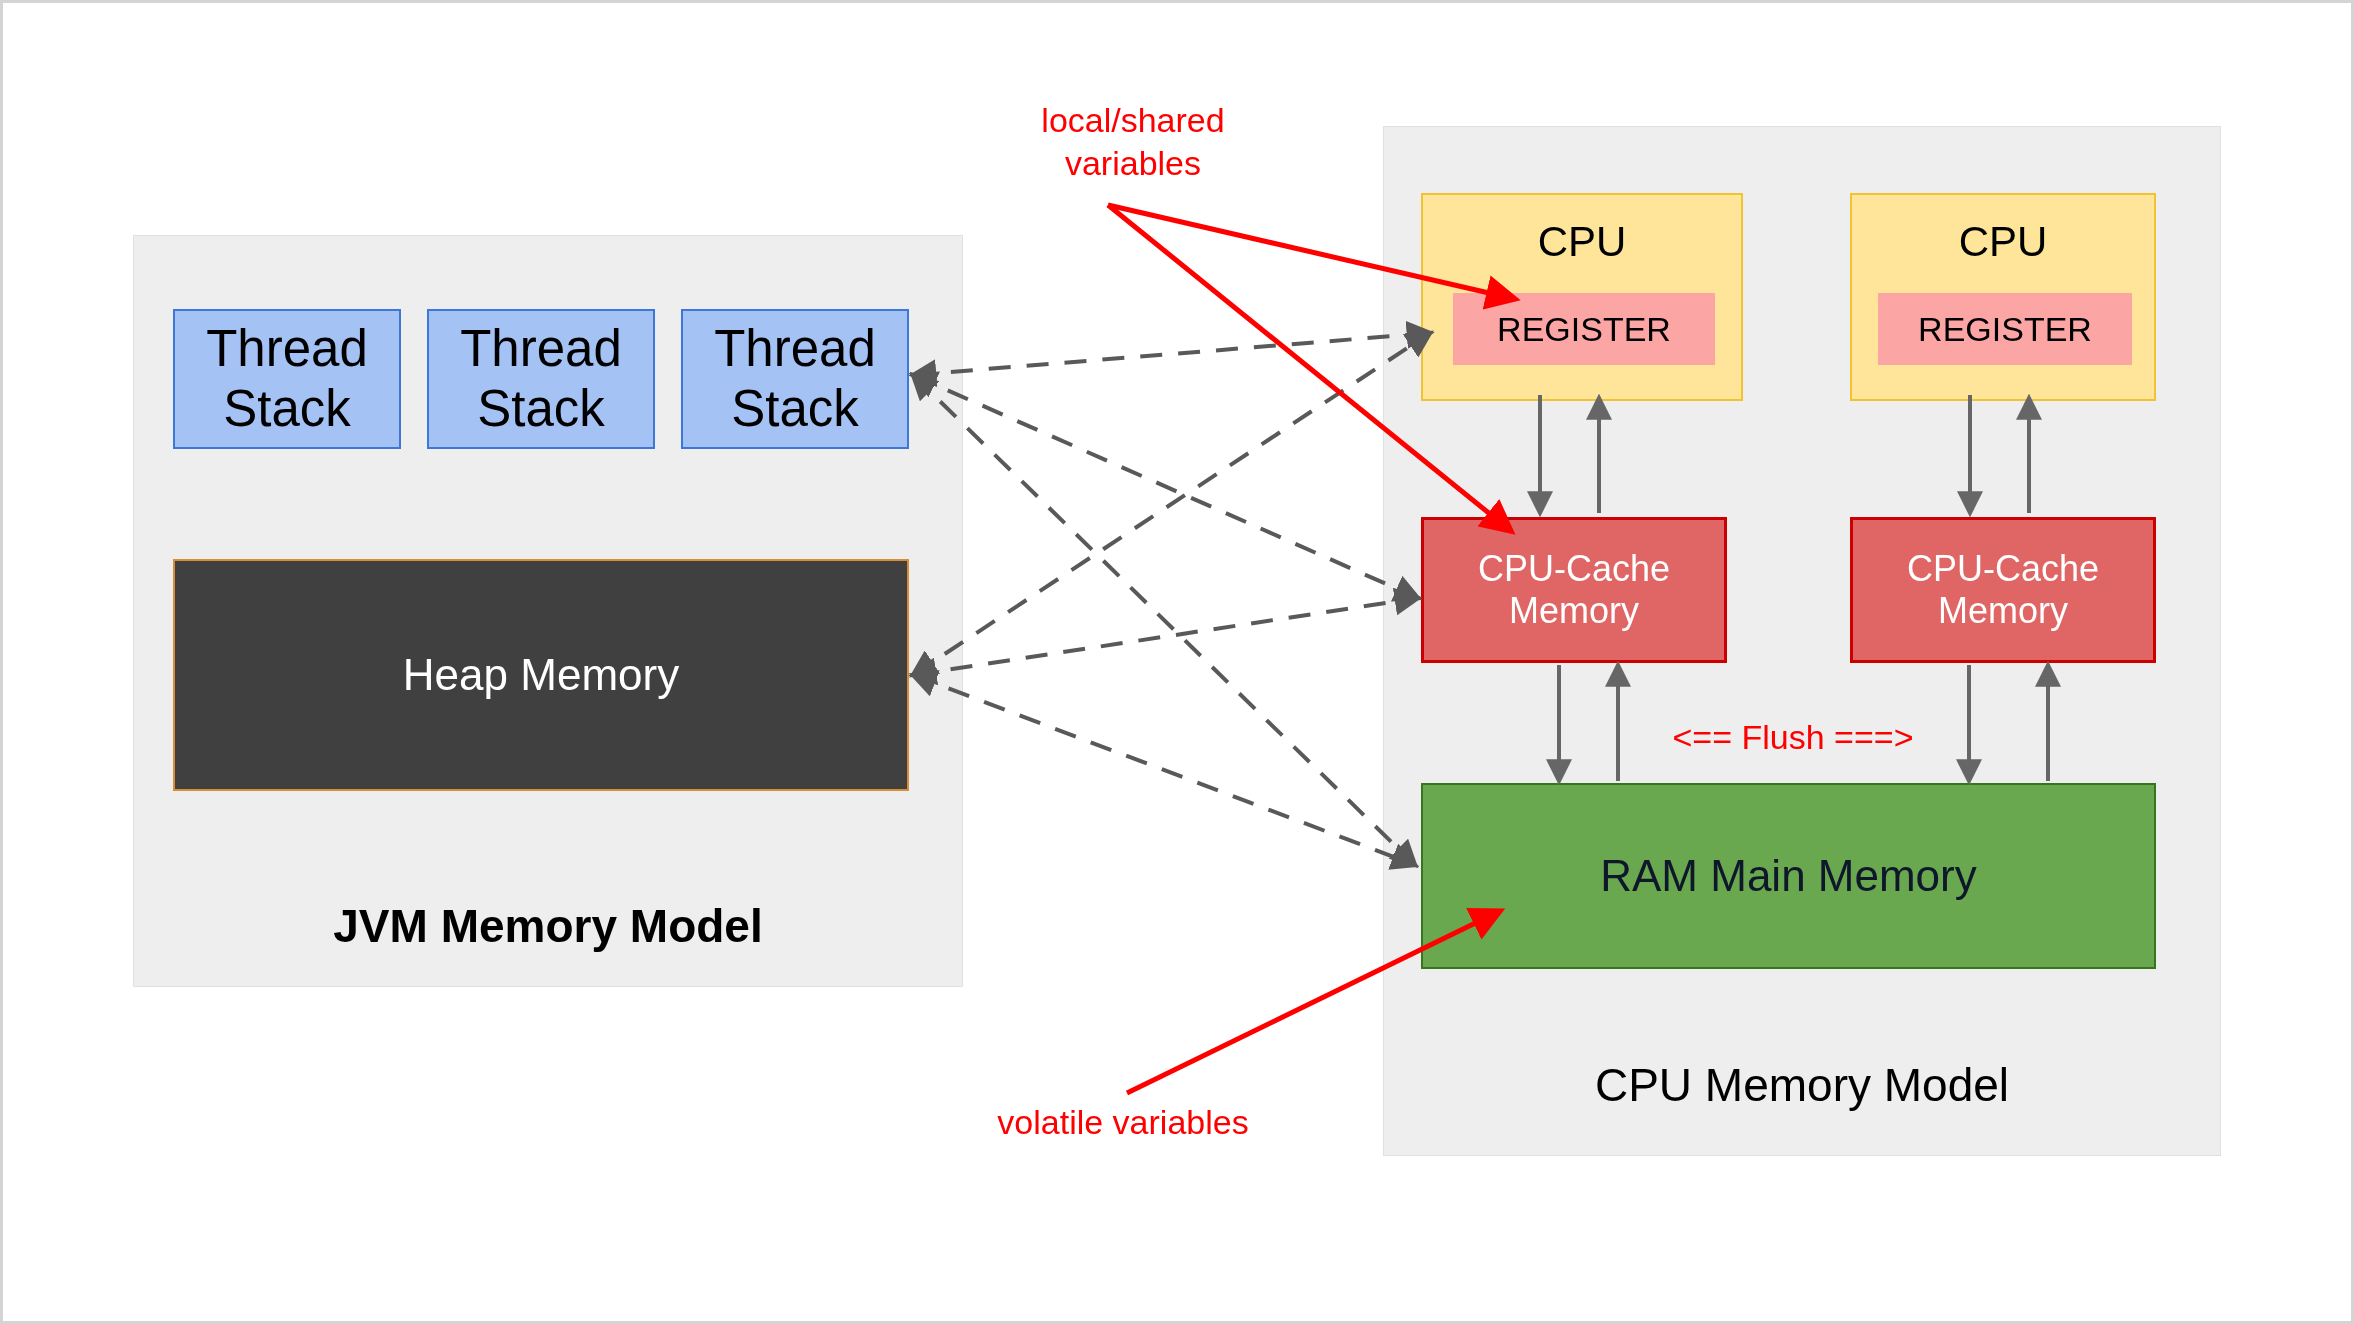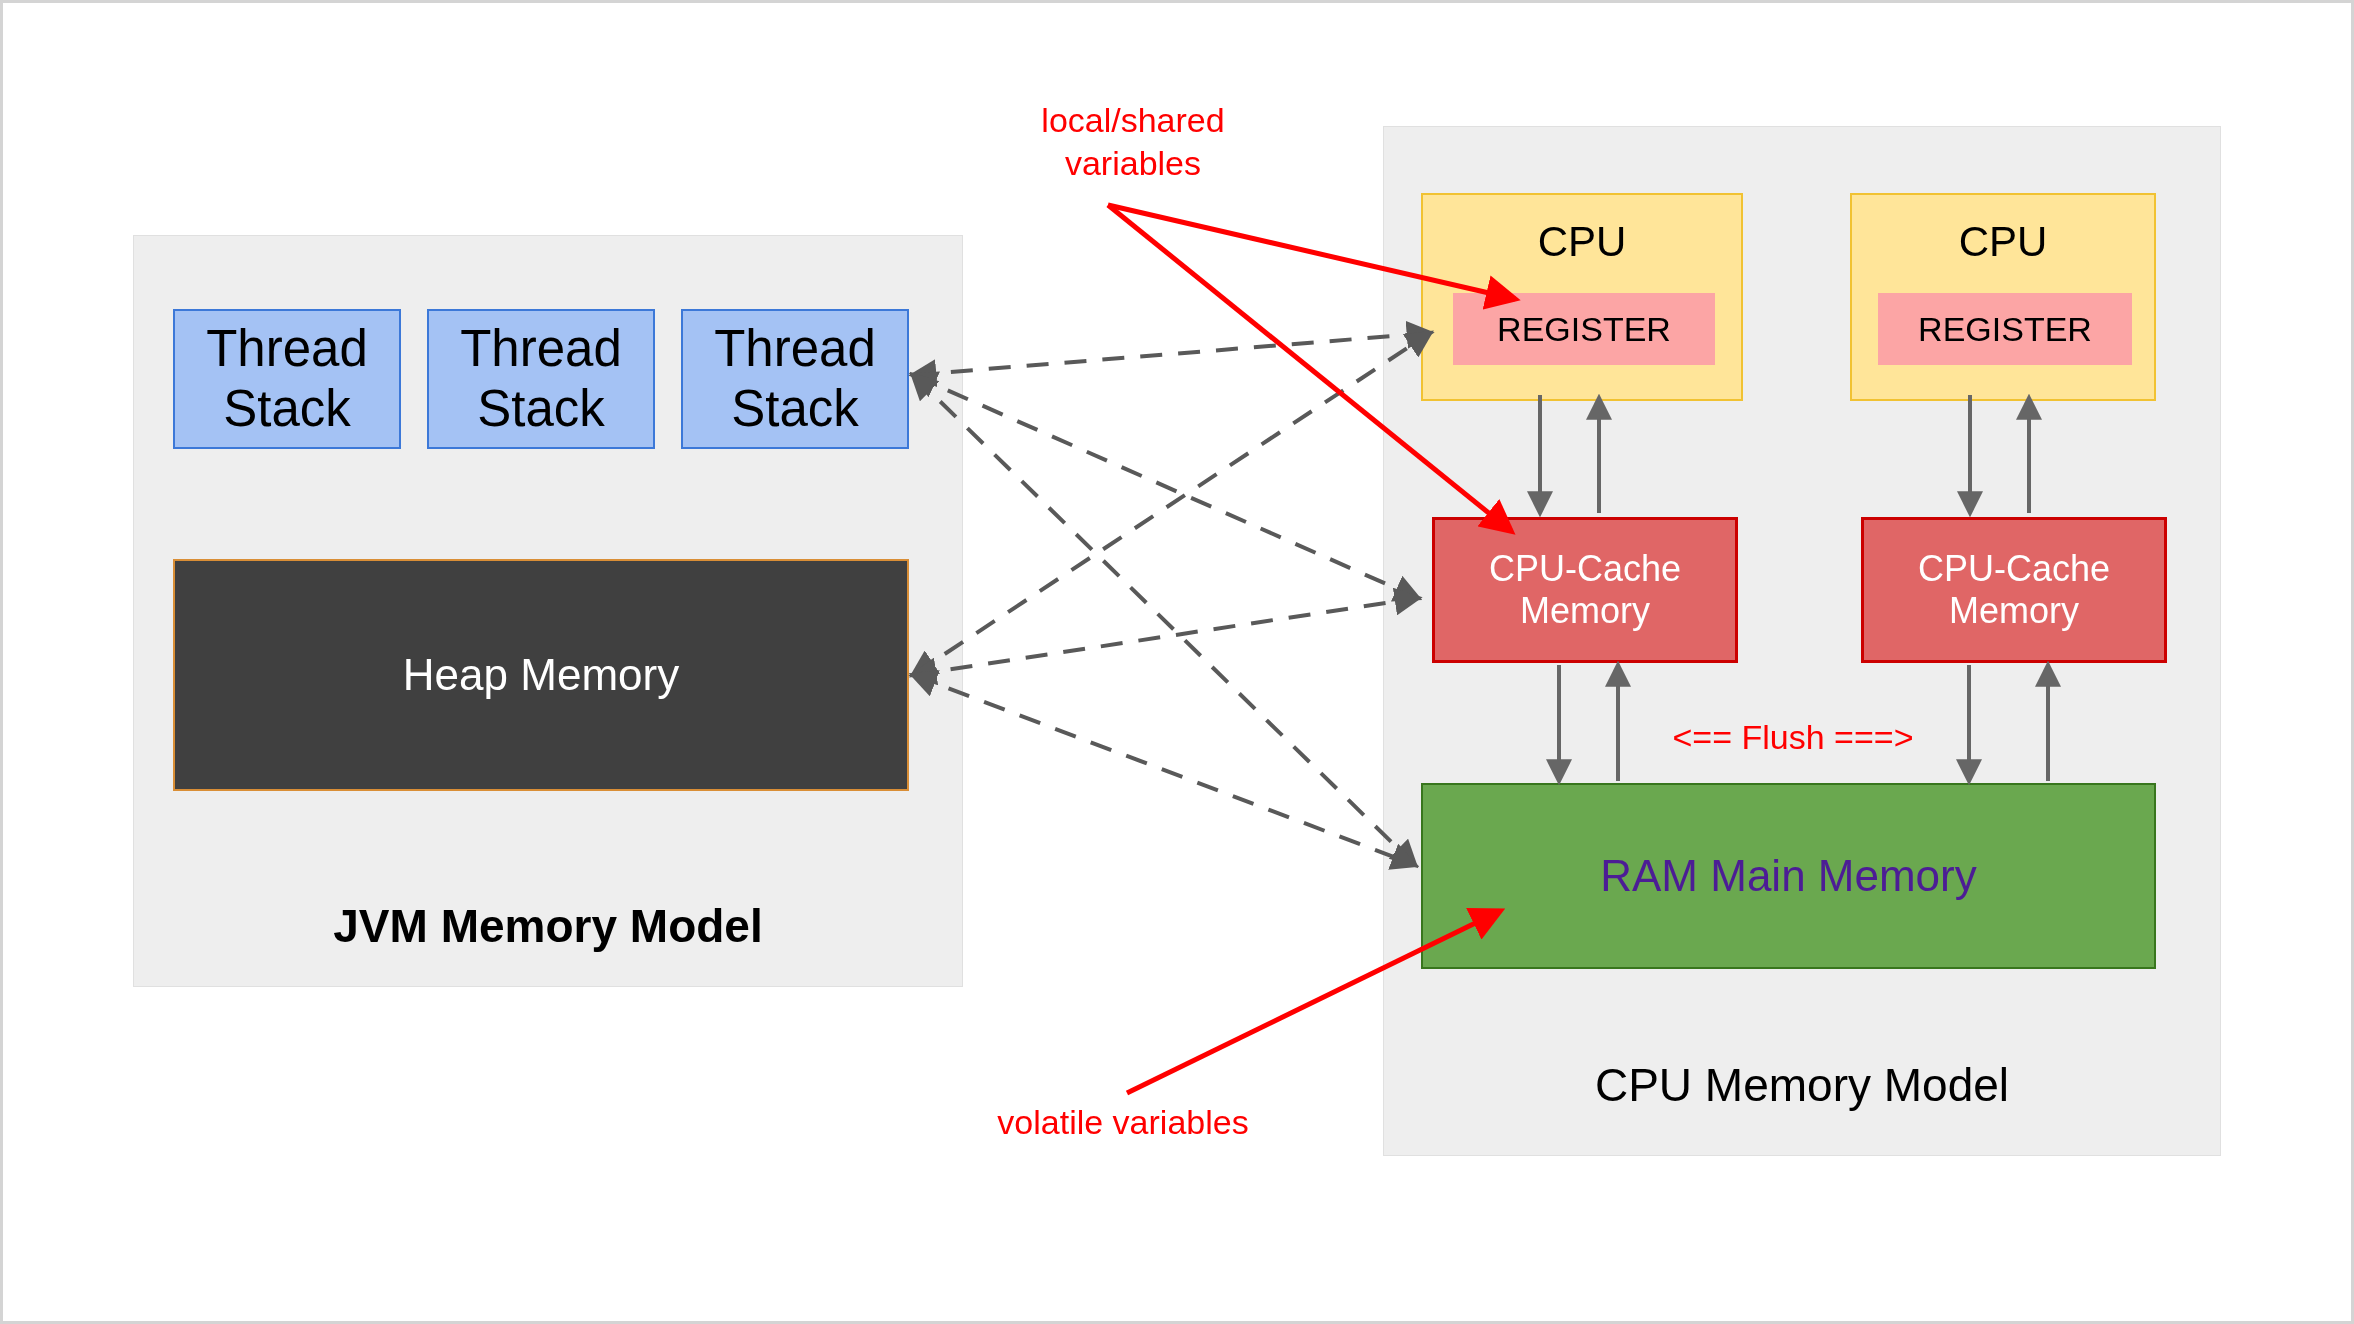--- a/index.html
+++ b/index.html
@@ -77,26 +77,25 @@
     background: #fca5a5;
     border: none;
     color: #000000;
     font-size: 34px;
   }
   .cache {
     background: #e06666;
     border: 3px solid #cc0000;
     color: #ffffff;
     font-size: 36px;
-    margin-left: 11px;
   }
   .ram {
     background: #6aa84f;
     border: 2px solid #38761d;
-    color: #4c1d95;
+    color: #0f172a;
     font-size: 44px;
   }
 
   
   .annotation {
     position: absolute;
     color: #ff0000;
     text-align: center;
     line-height: 1.25;
     white-space: pre-line;

